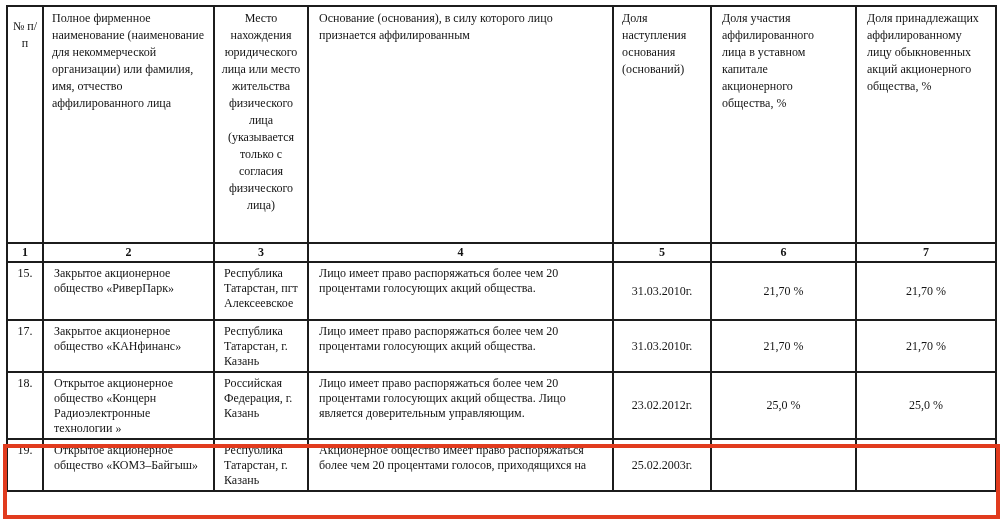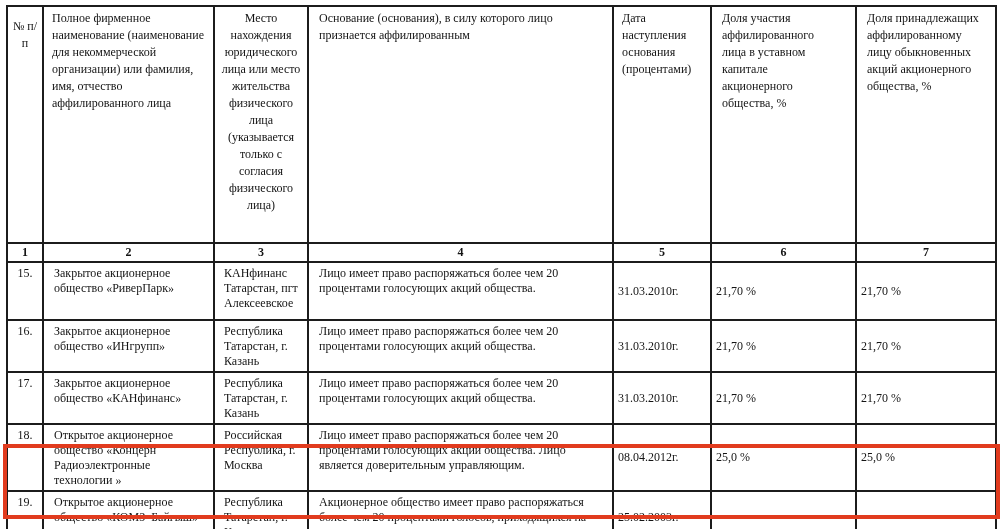--- a/index.html
+++ b/index.html
@@ -45,21 +45,21 @@
     text-align:center;
     line-height:15px;
     padding:1px 2px;
   }
   
   tr.datarow td{line-height:15px;border-radius:10px;}
   td.c1{text-align:center;vertical-align:top;padding:3px 2px 2px 2px;}
   td.c2{vertical-align:top;padding:3px 6px 2px 10px;}
   td.c3{vertical-align:top;padding:3px 2px 2px 9px;}
   td.c4{vertical-align:top;padding:3px 8px 2px 10px;}
-  td.c5,td.c6,td.c7{vertical-align:middle;padding:2px 4px;}
+  td.c5,td.c6,td.c7{text-align:center;vertical-align:middle;padding:2px 4px;}
   
   #highlight{
     position:absolute;
     box-sizing:border-box;
     border:4px solid #e13b1e;
     pointer-events:none;
     z-index:5;
   }
 </style>
 </head>
@@ -75,70 +75,61 @@
         <col style="width:98px">
         <col style="width:145px">
         <col style="width:140px">
     </colgroup>
     <tbody>
       <tr style="height:237px">
         <th class="hc1">№ п/п</th>
         <th class="hc2">Полное фирменное наименование (наименование для некоммерческой организации) или фамилия, имя, отчество аффилированного лица</th>
         <th class="hc3">Место нахождения юридического лица или место жительства физического лица (указывается только с согласия физического лица)</th>
         <th class="hc4">Основание (основания), в силу которого лицо признается аффилированным</th>
-        <th class="hc5">Дата наступления основания (процентами)</th>
+        <th class="hc5">Доля наступления основания (оснований)</th>
         <th class="hc6">Доля участия аффилированного лица в уставном капитале акционерного общества, %</th>
         <th class="hc7">Доля принадлежащих аффилированному лицу обыкновенных акций акционерного общества, %</th>
       </tr>
       <tr class="numrow" style="height:19px">
         <td>1</td>
         <td>2</td>
         <td>3</td>
         <td>4</td>
         <td>5</td>
         <td>6</td>
         <td>7</td>
       </tr>
 
       <tr class="datarow" style="height:58px">
         <td class="c1">15.</td>
         <td class="c2">Закрытое акционерное общество «РиверПарк»</td>
-        <td class="c3">КАНфинанс Татарстан, пгт Алексеевское</td>
+        <td class="c3">Республика Татарстан, пгт Алексеевское</td>
         <td class="c4">Лицо имеет право распоряжаться более чем 20 процентами голосующих акций общества.</td>
         <td class="c5">31.03.2010г.</td>
         <td class="c6">21,70 %</td>
         <td class="c7">21,70 %</td>
       </tr>
 
-      <tr class="datarow" style="height:50px">
-        <td class="c1">16.</td>
-        <td class="c2">Закрытое акционерное общество «ИНгрупп»</td>
-        <td class="c3">Республика Татарстан, г. Казань</td>
-        <td class="c4">Лицо имеет право распоряжаться более чем 20 процентами голосующих акций общества.</td>
-        <td class="c5">31.03.2010г.</td>
-        <td class="c6">21,70 %</td>
-        <td class="c7">21,70 %</td>
-      </tr>
 
       <tr class="datarow" style="height:48px">
         <td class="c1">17.</td>
         <td class="c2">Закрытое акционерное общество «КАНфинанс»</td>
         <td class="c3">Республика Татарстан, г. Казань</td>
         <td class="c4">Лицо имеет право распоряжаться более чем 20 процентами голосующих акций общества.</td>
         <td class="c5">31.03.2010г.</td>
         <td class="c6">21,70 %</td>
         <td class="c7">21,70 %</td>
       </tr>
 
       <tr class="datarow" style="height:58px">
         <td class="c1">18.</td>
         <td class="c2">Открытое акционерное общество «Концерн Радиоэлектронные технологии »</td>
-        <td class="c3">Российская Республика, г. Москва</td>
+        <td class="c3">Российская Федерация, г. Казань</td>
         <td class="c4">Лицо имеет право распоряжаться более чем 20 процентами голосующих акций общества. Лицо является доверительным управляющим.</td>
-        <td class="c5">08.04.2012г.</td>
+        <td class="c5">23.02.2012г.</td>
         <td class="c6">25,0 %</td>
         <td class="c7">25,0 %</td>
       </tr>
 
       <tr class="datarow" style="height:45px">
         <td class="c1">19.</td>
         <td class="c2">Открытое акционерное общество «КОМЗ–Байгыш»</td>
         <td class="c3">Республика Татарстан, г. Казань</td>
         <td class="c4">Акционерное общество имеет право распоряжаться более чем 20 процентами голосов, приходящихся на</td>
         <td class="c5">25.02.2003г.</td>

